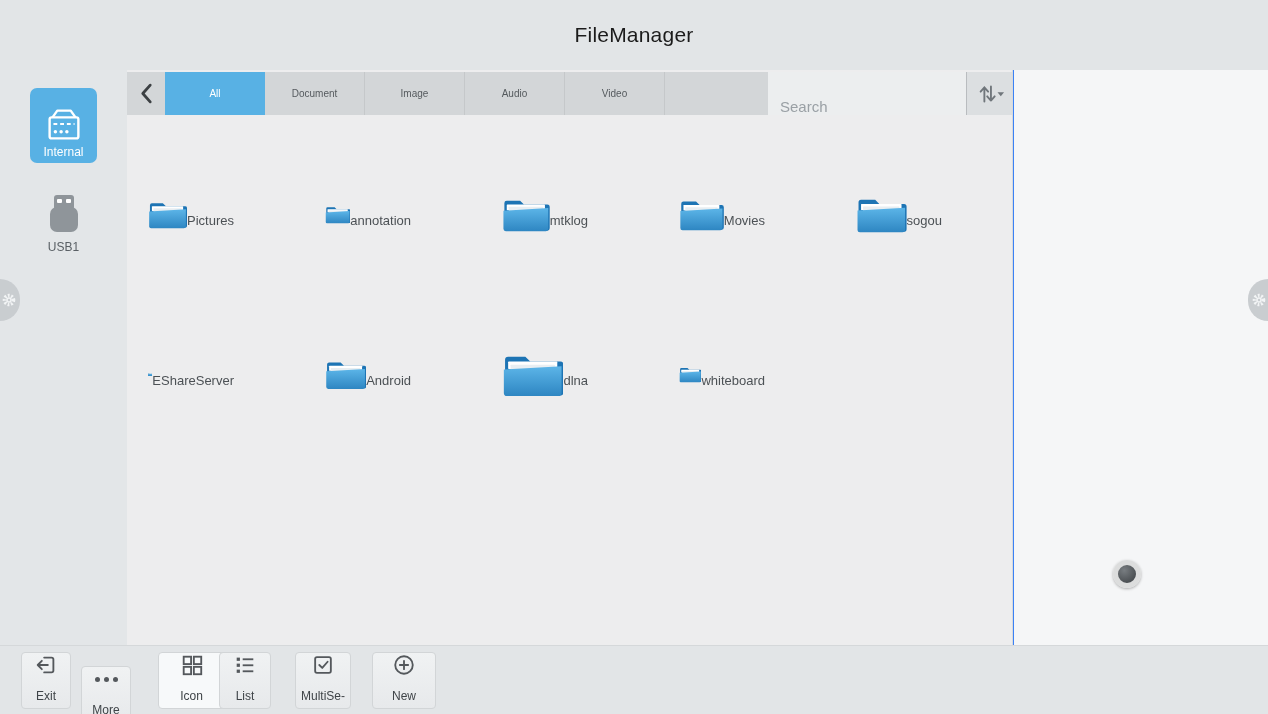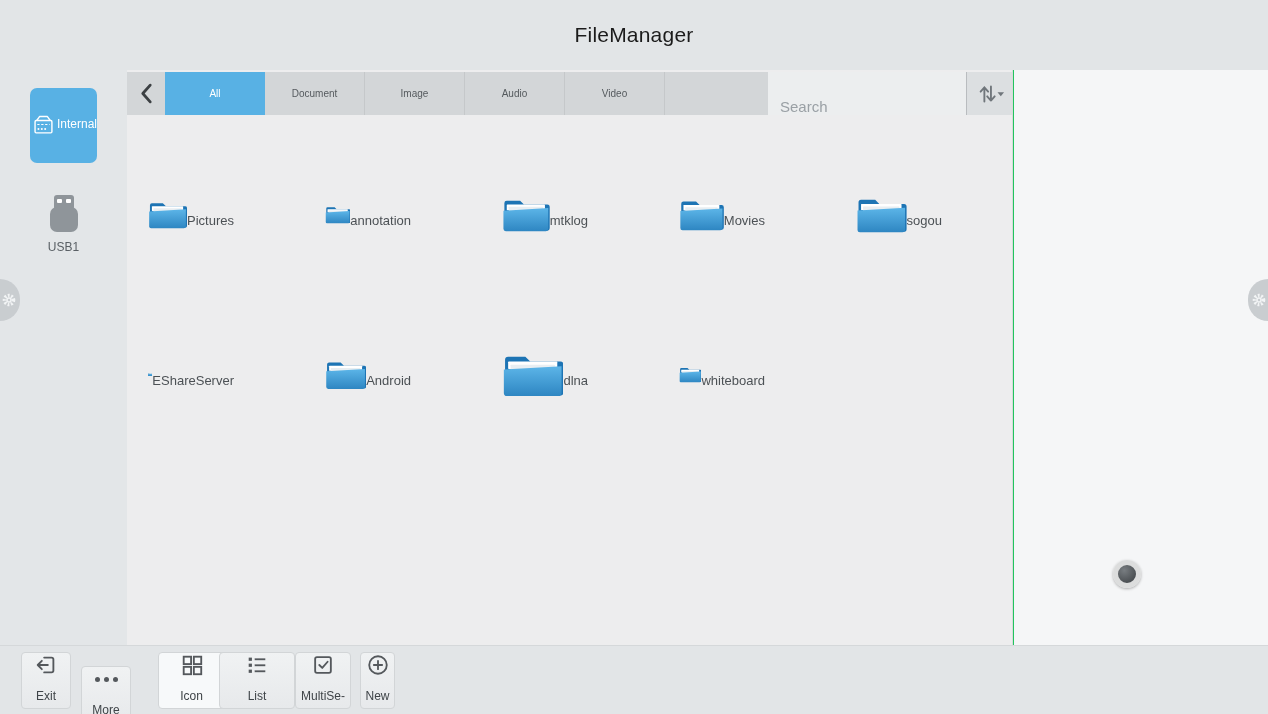--- a/index.html
+++ b/index.html
@@ -1,28 +1,28 @@
 <!DOCTYPE html>
 <html><head>
 <meta charset="utf-8">
 <style>
   * { margin:0; padding:0; box-sizing:border-box; }
   html,body { width:1268px; height:714px; overflow:hidden;
               font-family:"Liberation Sans", sans-serif; }
-  .stage { position:relative; width:1268px; height:714px; background:#22c55e; }
+  .stage { position:relative; width:1268px; height:714px; background:#3b82f6; }
 
   
   .header { position:absolute; top:0; left:0; width:100%; height:70px;
             background:#e2e5e7; display:flex; align-items:center; justify-content:center; }
   .title { font-size:21px; color:#1b1b1b; font-weight:500; letter-spacing:.2px; }
 
   
   .sidebar { position:absolute; left:0; top:70px; width:127px; bottom:69px; background:#e3e6e8; }
   .drive-internal { position:absolute; left:30px; top:18px; width:67px; height:75px;
-            background:#58b1e4; border-radius:7px; display:flex; flex-direction:row;
+            background:#58b1e4; border-radius:7px; display:flex; flex-direction:column;
             align-items:center; justify-content:flex-end; padding-bottom:4px; cursor:pointer; }
   .drive-internal svg { margin-bottom:-2px; }
   .drive-label-light { font-size:12px; color:#ffffff; }
   .drive-usb { position:absolute; left:30px; top:120px; width:67px; display:flex;
             flex-direction:column; align-items:center; cursor:pointer; }
   .drive-label-dark { font-size:12px; color:#5a6065; margin-top:2px; }
 
   
   .edge-tab { position:absolute; width:20px; height:42px; background:#c9cdd0; z-index:6;
               display:flex; align-items:center; cursor:pointer; }
@@ -65,23 +65,23 @@
   .bottombar { position:absolute; left:0; bottom:0; width:100%; height:69px;
                background:#e2e5e7; border-top:1px solid #d5d8da; }
   .tbtn { position:absolute; top:6px; height:57px; border:1px solid #d2d5d7; border-radius:4px;
           background:linear-gradient(#f0f2f3,#e7e9eb); display:flex; flex-direction:column;
           align-items:center; justify-content:space-between; padding:0 0 5px; cursor:pointer; }
   .tbtn.selected { background:#f7f9fa; }
   .tlabel { font-size:12px; color:#3f4448; white-space:nowrap; }
   .b-exit  { left:21px;  width:50px; }
   .b-more  { left:81px;  width:50px;margin-top:14px; }
   .b-icon  { left:158px; width:67px; }
-  .b-list  { left:219px; width:76px; }
+  .b-list  { left:219px; width:52px; }
   .b-multi { left:295px; width:56px; }
-  .b-new   { left:360px; width:35px; }
+  .b-new   { left:372px; width:64px; }
   .dots { display:flex; gap:4px; align-items:center; height:24px; }
   .dots span { width:5px; height:5px; border-radius:50%; background:#54585c; display:block; }
 </style>
 </head>
 <body>
 
 <svg width="0" height="0" style="position:absolute">
   <defs>
     <linearGradient id="foldGrad" x1="0" y1="0" x2="0" y2="1">
       <stop offset="0" stop-color="#5cb5e8"></stop>

